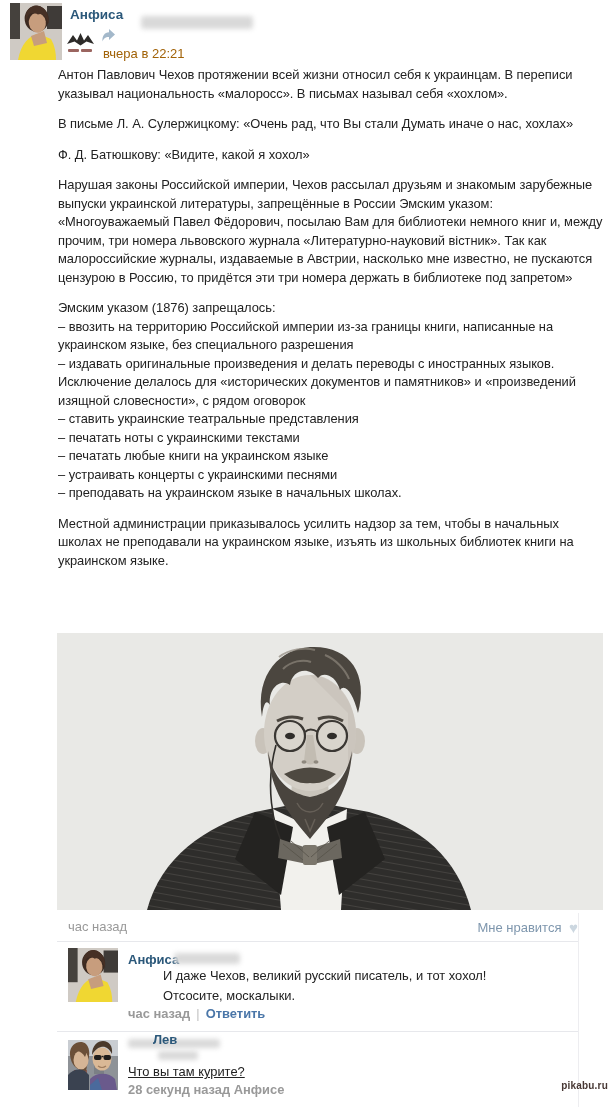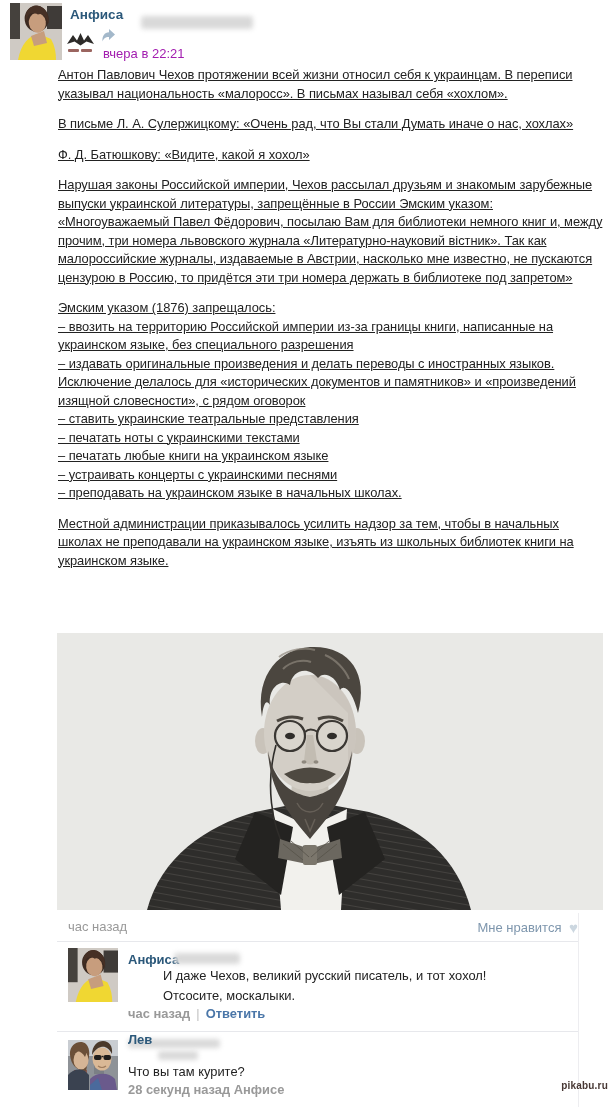--- a/index.html
+++ b/index.html
@@ -6,49 +6,49 @@
   .page{
     position:relative;width:615px;height:1107px;background:#ffffff;overflow:hidden;
     font-family:"Liberation Sans","DejaVu Sans",sans-serif;color:#222;
   }
   a{text-decoration:none;cursor:pointer;}
   
   .post-avatar{position:absolute;left:10px;top:3px;width:52px;height:57px;overflow:hidden;}
   .author-link{position:absolute;left:70px;top:7px;font-size:13.5px;font-weight:bold;color:#2b587a;}
   .group-logo{position:absolute;left:65px;top:31px;width:31px;height:25px;}
   .repost-icon{position:absolute;left:101px;top:28px;width:14px;height:13px;}
-  .post-time{position:absolute;left:103px;top:46px;font-size:13px;color:#a21caf;}
+  .post-time{position:absolute;left:103px;top:46px;font-size:13px;color:#a16207;}
   
   .blur{position:absolute;background:#d9d9d9;filter:blur(2.5px);border-radius:3px;}
   .blur-hdr{left:141px;top:16px;width:112px;height:13px;}
   .blur-c1{left:174px;top:953px;width:66px;height:11px;}
   .blur-c2a{left:128px;top:1039px;width:92px;height:9px;}
   .blur-c2b{left:158px;top:1051px;width:40px;height:9px;}
   
   .post-text{position:absolute;left:58px;top:66px;width:548px;font-size:12.9px;line-height:18.5px;letter-spacing:-0.05px;color:#222;}
-  .post-text p{margin:0 0 12px 0;white-space:pre-line;text-decoration:underline;}
+  .post-text p{margin:0 0 12px 0;white-space:pre-line;}
   
   .post-photo{position:absolute;left:57px;top:633px;width:546px;height:277px;background:#e9e9e6;}
   .post-photo svg{display:block;}
   
   .post-age{position:absolute;left:68px;top:919px;font-size:13px;color:#999;}
   .like-wrap{position:absolute;right:37px;top:919px;font-size:13px;color:#7e96ad;}
   .like-label{color:#7e96ad;}
   .heart{color:#ccd7e0;font-size:15px;vertical-align:-1px;margin-left:4px;}
   .divider{position:absolute;left:57px;width:521px;height:0;border-top:1px solid #e7e8ec;}
   .d1{top:941px;} .d2{top:1031px;}
   .vline{position:absolute;left:578px;top:913px;width:0;height:194px;border-left:1px solid #ededf0;}
   
   .c-avatar{position:absolute;overflow:hidden;}
   .c1-avatar{left:68px;top:948px;width:50px;height:54px;}
   .c2-avatar{left:68px;top:1040px;width:50px;height:50px;}
   .c-author{position:absolute;left:128px;font-size:13px;font-weight:bold;color:#2b587a;}
-  .c1-author{top:952px;} .c2-author{top:1032px;}
+  .c1-author{top:952px;} .c2-author{top:1032px;margin-left:25px;}
   .c-text{position:absolute;left:128px;width:440px;font-size:12.9px;line-height:20px;color:#222;white-space:pre-line;}
-  .c1-text{top:966px;margin-left:35px;} .c2-text{top:1062px;}
+  .c1-text{top:966px;margin-left:35px;} .c2-text{top:1062px;text-decoration:underline;}
   .c-meta{position:absolute;left:128px;font-size:12.9px;color:#999;font-weight:bold;}
   .c1-meta{top:1006px;} .c2-meta{top:1082px;}
   .c-meta .sep{color:#d5d5d5;margin:0 6px;}
   .reply-link{color:#4a76a8;}
   
   .watermark{position:absolute;right:7px;top:1080px;font-size:10px;font-weight:bold;color:#473733;
     text-shadow:0 0 1px rgba(255,255,255,.9),1px 1px 0 rgba(255,255,255,.35);letter-spacing:0.2px;}
 </style>
 </head>
 <body>

